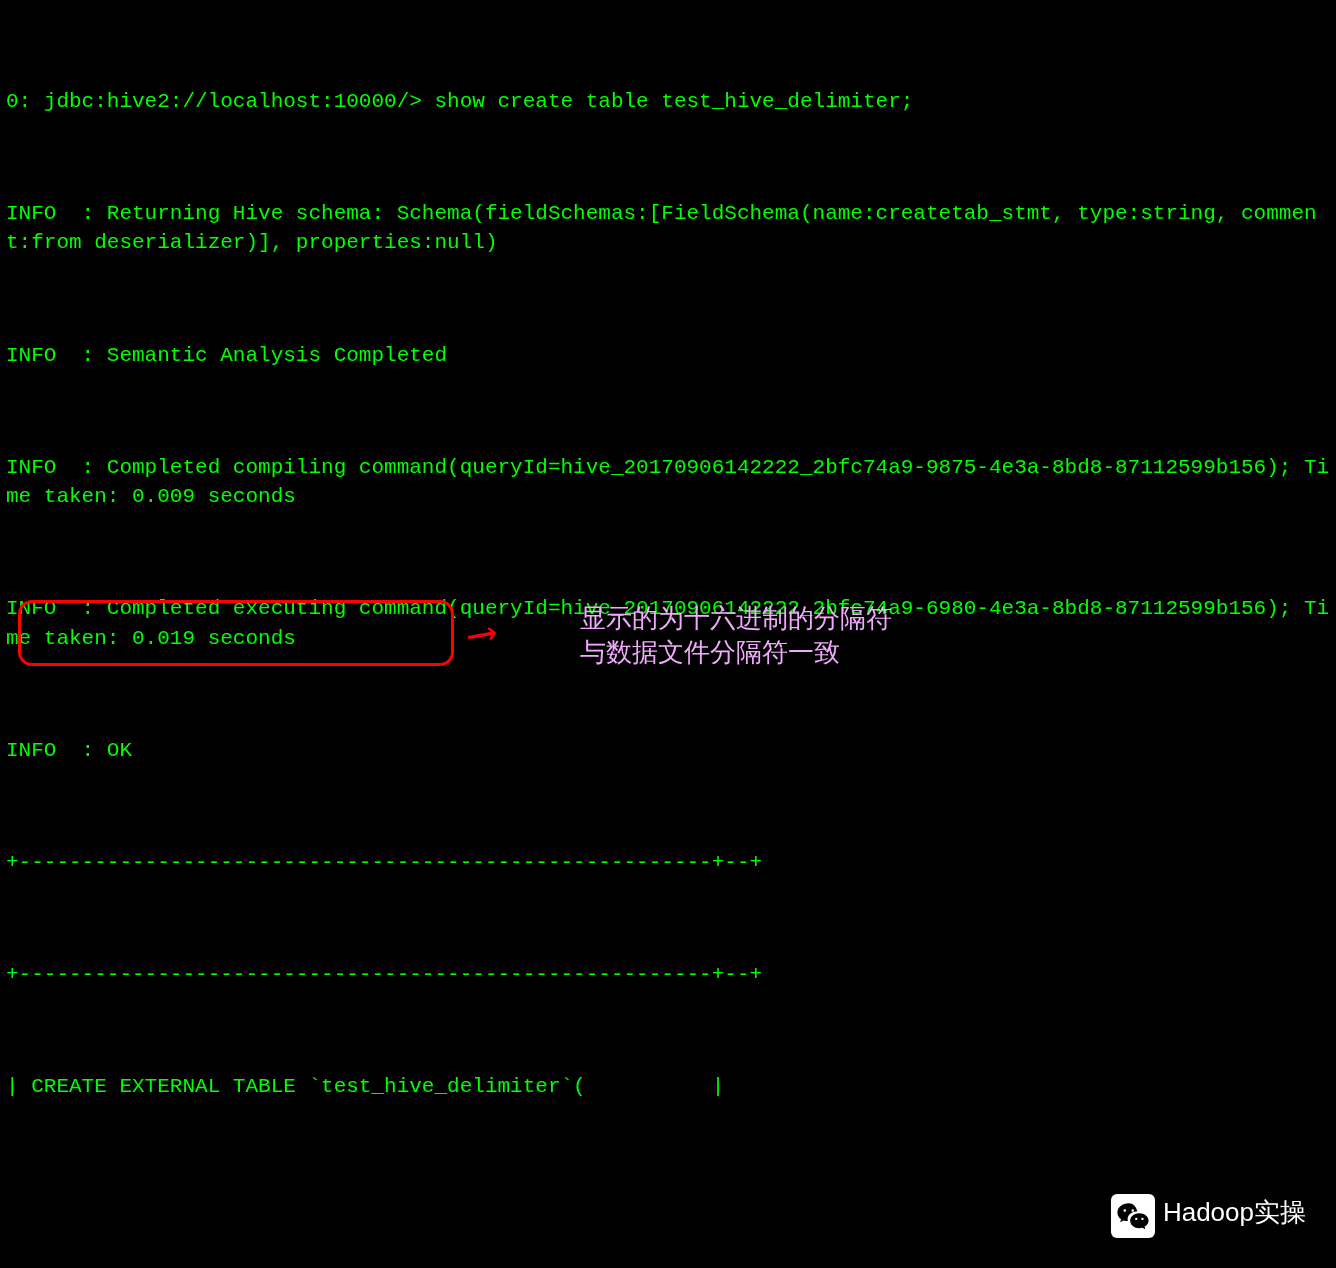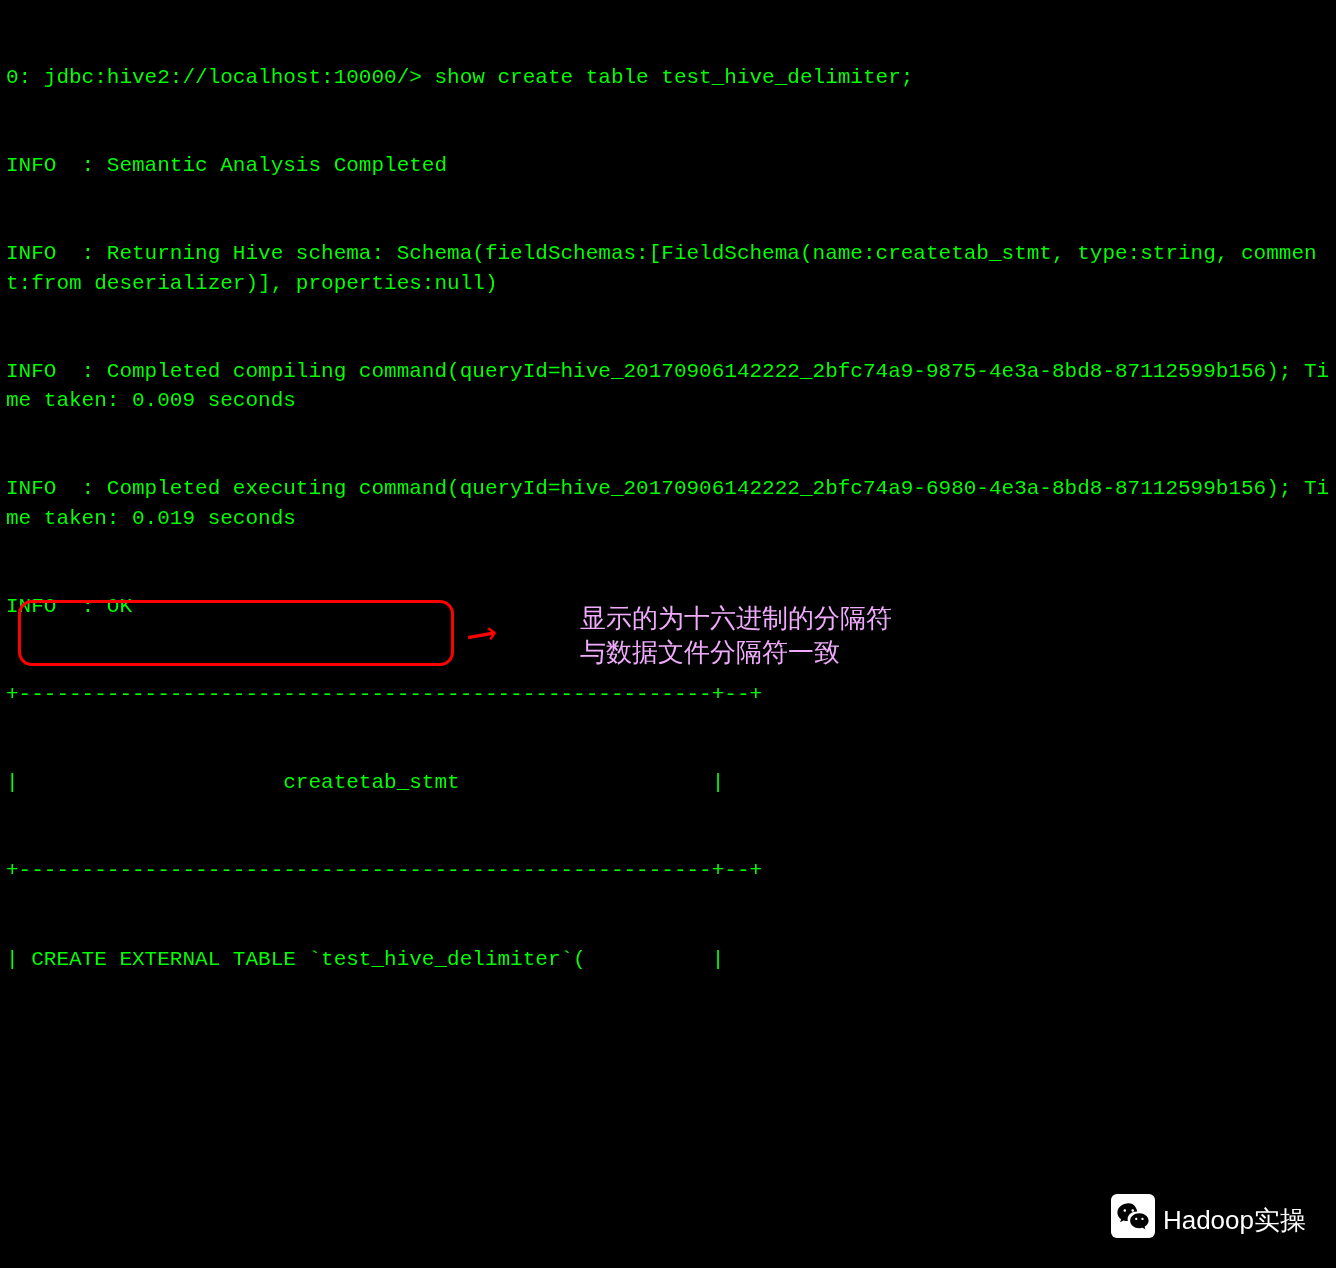--- a/index.html
+++ b/index.html
@@ -1,36 +1,35 @@
 <!DOCTYPE html>
 <html><head>
 <meta charset="utf-8">
 <style>
   html,body{margin:0;padding:0;background:#000;width:1336px;height:1268px;overflow:hidden;font-family:"Courier New",monospace;font-size:21px;line-height:1.4;color:#00ff00;}
   .term{position:relative;padding:4px 6px;white-space:pre-wrap;word-break:break-all;}
-  .line{display:block;}
+  .line{display:block;margin-top:24px;}
   .box{position:absolute;border:3px solid #ff0000;border-radius:14px;pointer-events:none;}
   .arrow{position:absolute;color:#ff0000;font-size:40px;pointer-events:none;transform:rotate(-10deg);}
   .anno{position:absolute;color:#f0abfc;font-size:26px;font-family:"Hiragino Sans GB","Microsoft YaHei",sans-serif;line-height:1.3;white-space:pre;}
-  .watermark{position:absolute;right:30px;bottom:30px;display:flex;align-items:flex-end;color:#fff;font-family:"Hiragino Sans GB","Microsoft YaHei",sans-serif;font-size:26px;}
+  .watermark{position:absolute;right:30px;bottom:30px;display:flex;align-items:flex-start;color:#fff;font-family:"Hiragino Sans GB","Microsoft YaHei",sans-serif;font-size:26px;}
   .wm-icon{width:44px;height:44px;margin-right:8px;border-radius:6px;background:#fff;display:flex;align-items:center;justify-content:center;}
   .wm-icon svg{width:34px;height:34px;}
 </style>
 </head>
 <body>
 
 <div class="term">
   <span class="line">0: jdbc:hive2://localhost:10000/&gt; show create table test_hive_delimiter;</span>
+  <span class="line">INFO  : Returning Hive schema: Schema(fieldSchemas:[FieldSchema(name:createtab_stmt, type:string, comment:from deserializer)], properties:null)</span>
   <span class="line">INFO  : Semantic Analysis Completed</span>
-  <span class="line">INFO  : Returning Hive schema: Schema(fieldSchemas:[FieldSchema(name:createtab_stmt, type:string, comment:from deserializer)], properties:null)</span>
   <span class="line">INFO  : Completed compiling command(queryId=hive_20170906142222_2bfc74a9-9875-4e3a-8bd8-87112599b156); Time taken: 0.009 seconds</span>
   <span class="line">INFO  : Completed executing command(queryId=hive_20170906142222_2bfc74a9-6980-4e3a-8bd8-87112599b156); Time taken: 0.019 seconds</span>
   <span class="line">INFO  : OK</span>
   <span class="line">+-------------------------------------------------------+--+</span>
-  <span class="line">|                     createtab_stmt                    |</span>
   <span class="line">+-------------------------------------------------------+--+</span>
   <span class="line">| CREATE EXTERNAL TABLE `test_hive_delimiter`(          |</span>
   
   
   
   
   
   
   
   

